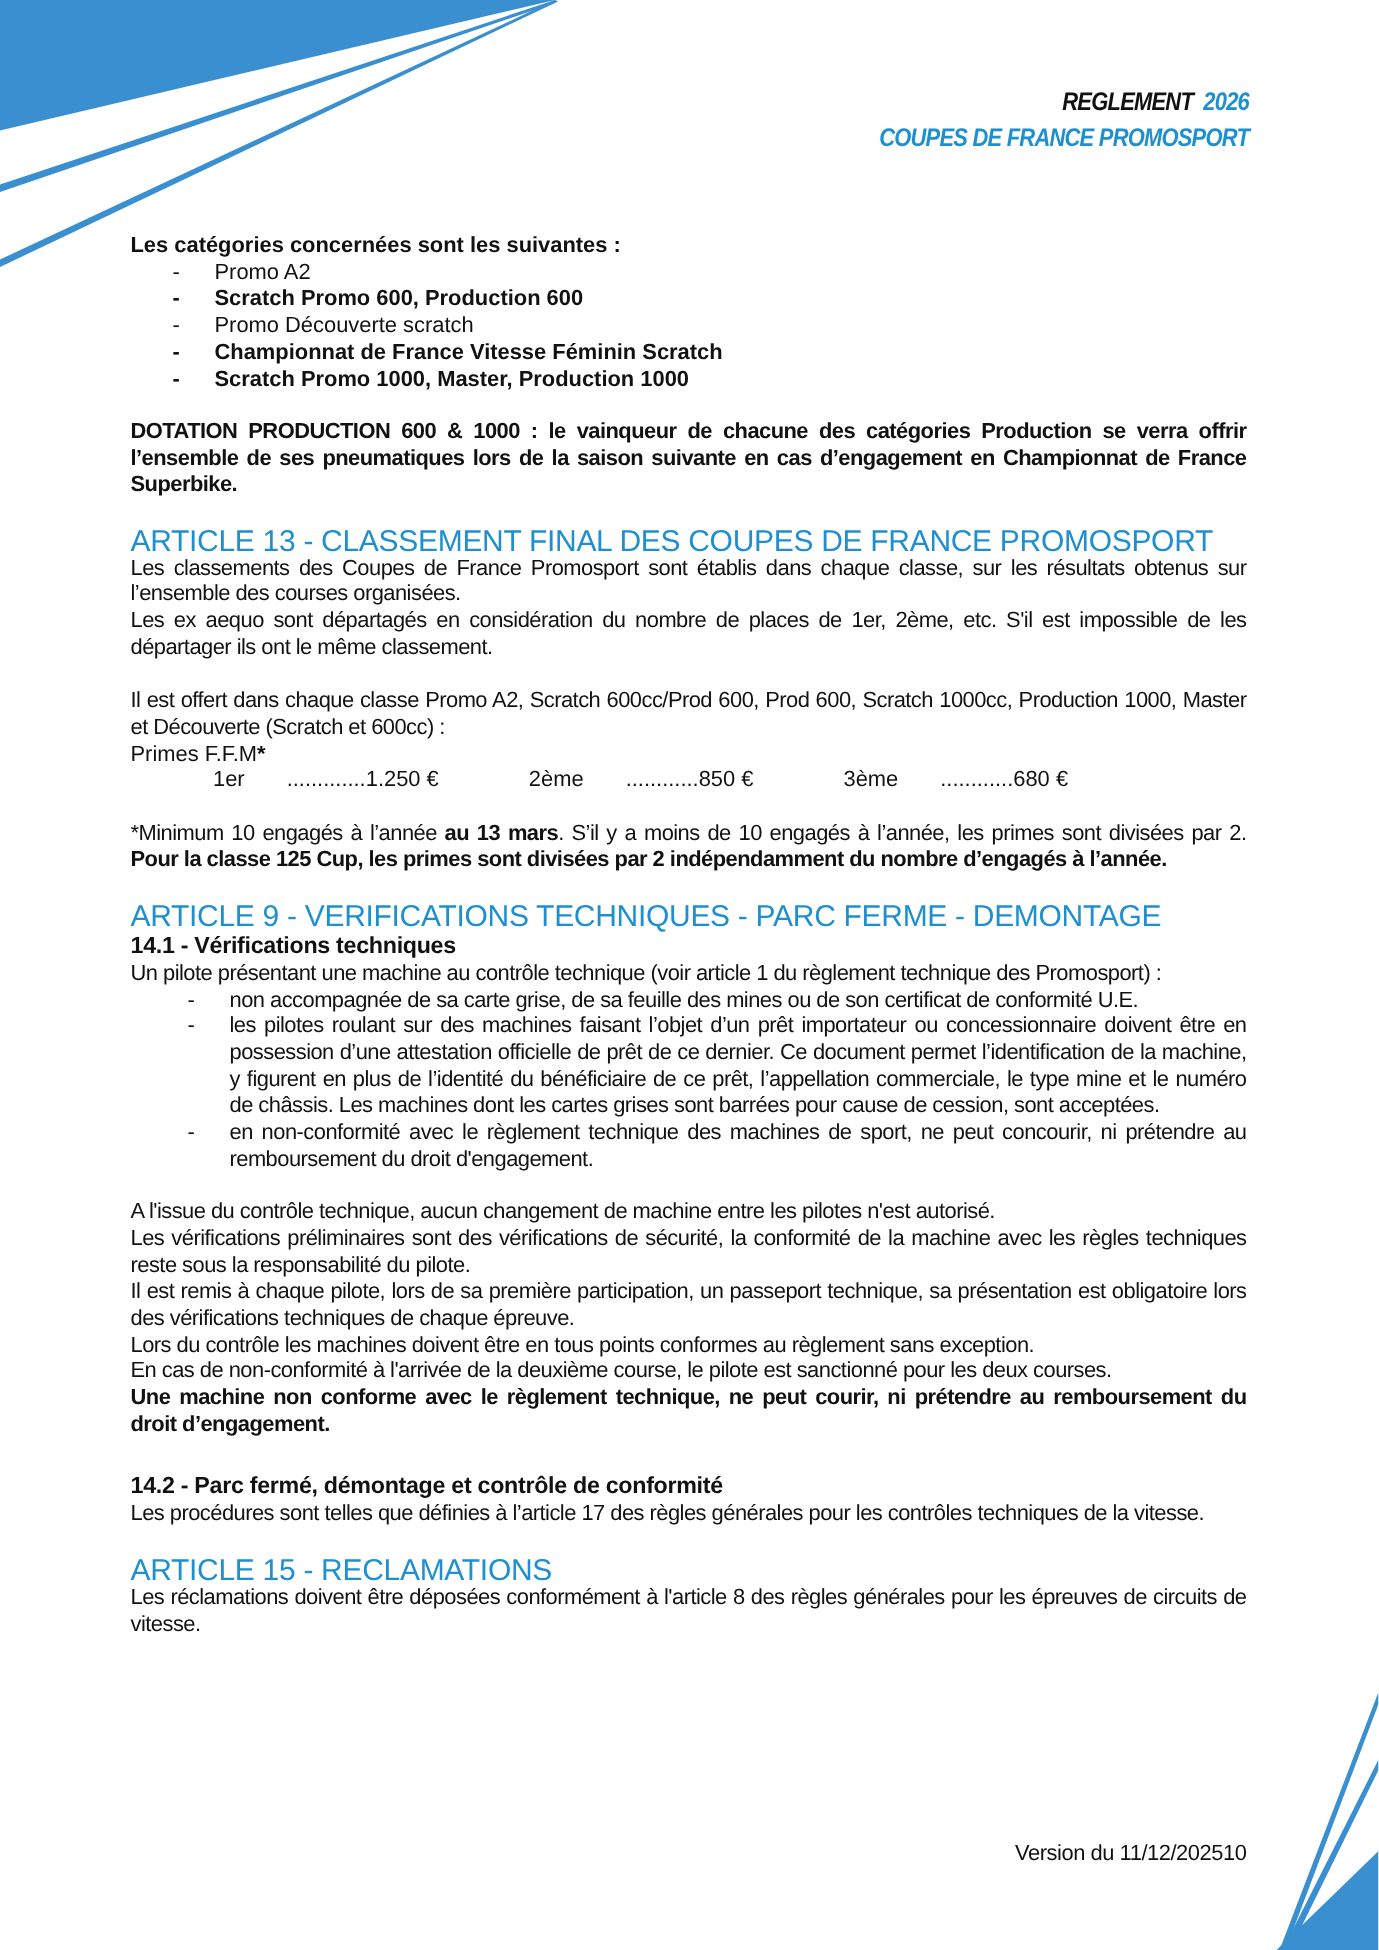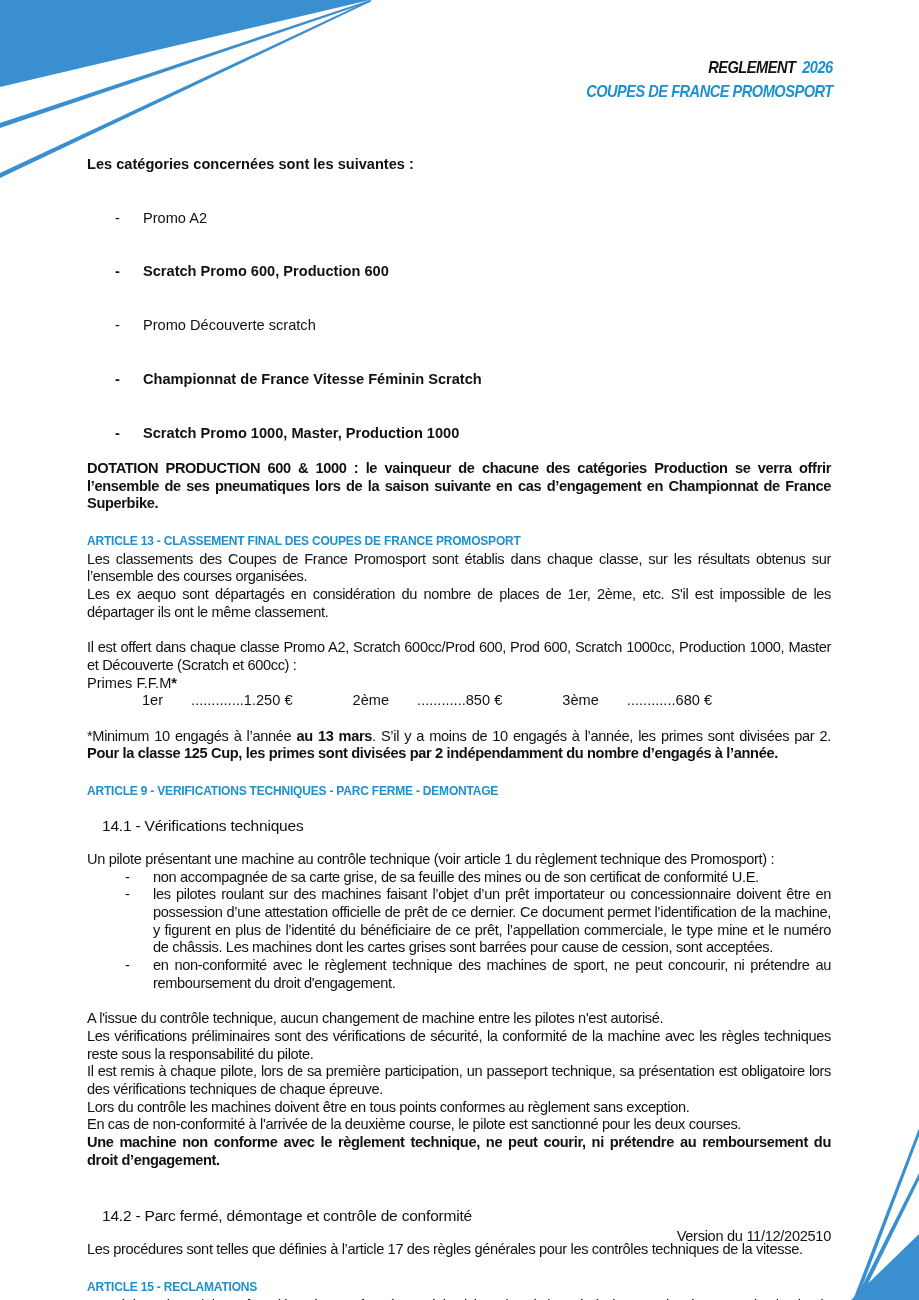--- a/index.html
+++ b/index.html
@@ -16,27 +16,27 @@
   }
   .header-brand .reg { color: #111; }
   .header-brand .year { color: #1e8fcf; margin-left: 8px; }
   .header-brand .sub { color: #1e8fcf; display: block; }
   .page { position: absolute; left: 87px; top: 156px; width: 744px; font-size: 14.6px; line-height: 17.7px; }
   .p { margin: 0; text-align: justify; }
   .p.cond { letter-spacing: -0.35px; }
   .gap { height: 17.7px; }
   .b { font-weight: bold; }
   ul.dash { list-style: none; margin: 0; padding: 0; }
-  ul.dash li { position: relative; padding-left: 56px; margin-top: 36px; }
+  ul.dash li { position: relative; padding-left: 56px; }
   ul.dash li::before { content: "-"; position: absolute; left: 28px; }
   ul.dash2 { list-style: none; margin: 0; padding: 0; }
   ul.dash2 li { position: relative; padding-left: 66px; text-align: justify; letter-spacing: -0.35px; }
   ul.dash2 li::before { content: "-"; position: absolute; left: 38px; }
-  .art-h { color: #1e8fcf; font-weight: bold; font-size: 12px; line-height: 20px; margin: 0; letter-spacing: -0.2px; }
-  .sub-h { font-weight: normal; font-size: 15.5px; line-height: 20px; margin: 15px; letter-spacing: -0.2px; }
+  .art-h { color: #1e8fcf; font-weight: normal; font-size: 20px; line-height: 20px; margin: 0; letter-spacing: -0.2px; }
+  .sub-h { font-weight: bold; font-size: 15.5px; line-height: 20px; margin: 0; letter-spacing: -0.2px; }
   .primes { padding-left: 55px; word-spacing: 0; }
   .primes span { margin-right: 28px; }
   .footer { position: absolute; left: 115px; top: 1228px; width: 716px; font-size: 14.6px; display: flex; justify-content: flex-end; letter-spacing: -0.3px; }
 </style>
 </head>
 <body>
 
 <svg class="deco" width="919" height="1300" viewBox="0 0 919 1300">
   <polygon points="0,0 370,0 0,87" fill="#3a8fd0"></polygon>
   <polygon points="370,0 0,123 0,128 370,2" fill="#3a8fd0"></polygon>

